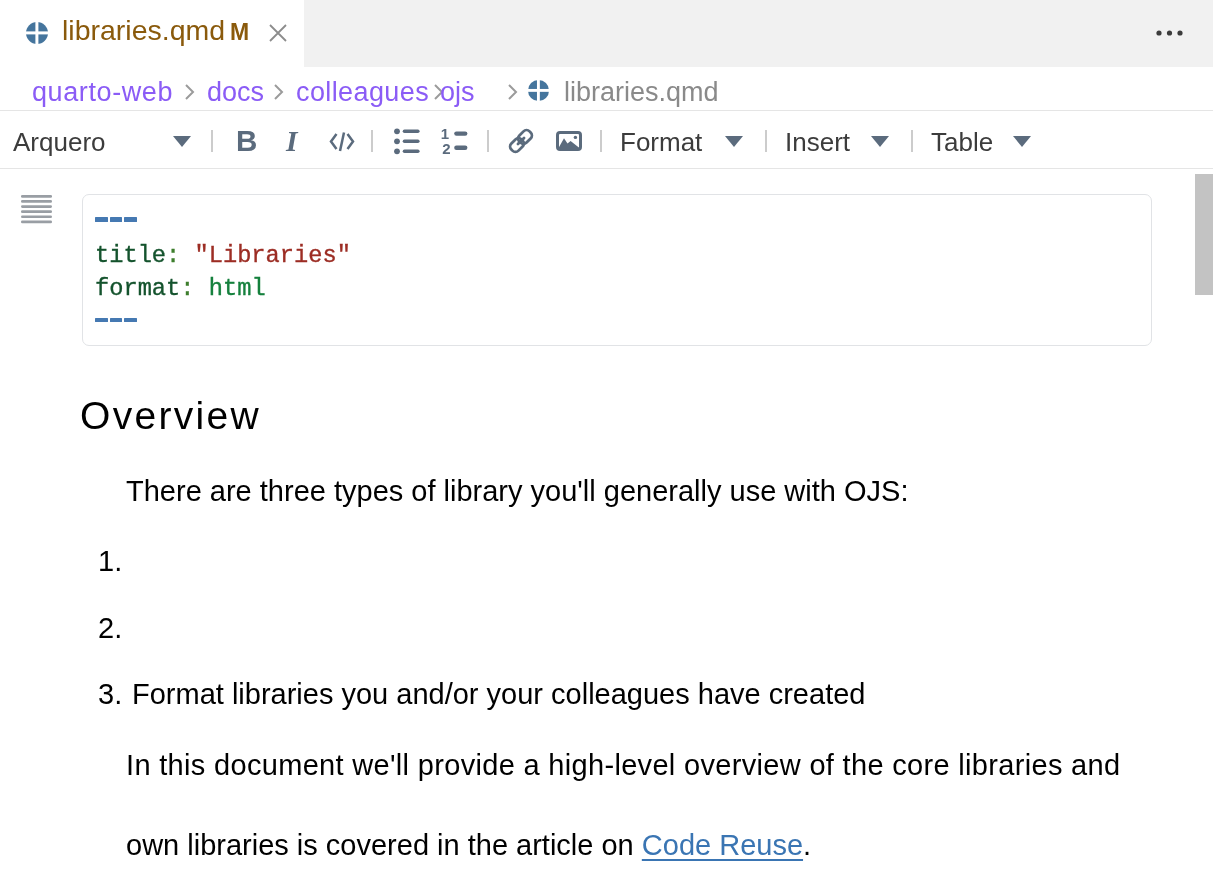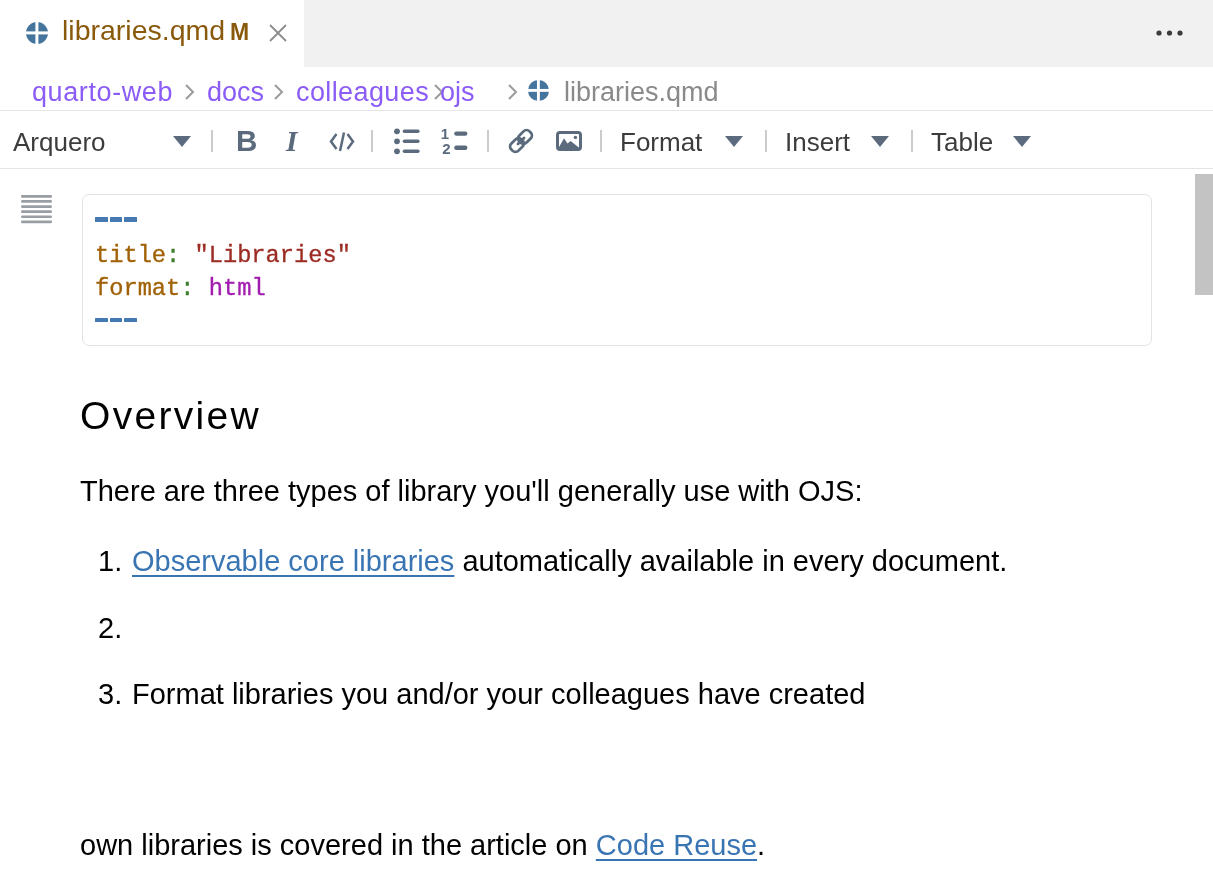--- a/index.html
+++ b/index.html
@@ -22,25 +22,25 @@
 
   
   #toolbar { left:0; top:111px; width:1213px; height:58px; background:#fff; border-bottom:1px solid #e5e5e5; }
   .tbtxt { position:absolute; top:129px; font-size:26px; color:#3c3c3c; line-height:26px; }
   .tsep { position:absolute; top:130px; width:2px; height:22px; background:#cccccc; }
   .caret { position:absolute; width:0; height:0; border-left:9px solid transparent; border-right:9px solid transparent; border-top:11px solid #5b6b7d; top:136px; }
 
   
   #codeblock { left:82px; top:194px; width:1070px; height:152px; border:1.5px solid #e1e3e6; border-radius:7px; background:#fff; }
   #code { left:95px; top:205.2px; font-family:"Liberation Mono", monospace; font-size:23.7px; line-height:33.4px; -webkit-text-stroke:0.35px; white-space:pre; }
-  .dsh { display:inline-block; width:12.6px; height:4.1px; border-radius:0.5px; background:#4579b2; margin-right:1.95px; vertical-align:6.7px; } .kw { color:#a16207;font-family:Liberation Mono, monospace; } .pn { color:#3e7e2d; } .st { color:#9c2d24; } .pl { color:#a21caf; }
+  .dsh { display:inline-block; width:12.6px; height:4.1px; border-radius:0.5px; background:#4579b2; margin-right:1.95px; vertical-align:6.7px; } .kw { color:#14532d;font-family:Liberation Mono, monospace; } .pn { color:#3e7e2d; } .st { color:#9c2d24; } .pl { color:#15803d; }
   #scrollbar { left:1195px; top:174px; width:18px; height:121px; background:#c3c3c3; }
 
   #h-overview { left:80px; top:396px; font-size:39px; font-weight:normal; letter-spacing:2.3px; color:#000; line-height:40px; }
-  .body-txt { position:absolute; font-size:29px; color:#000; line-height:40px; }
+  .body-txt { position:absolute; font-size:29px; color:#000; line-height:40px;margin-left:46px; }
   a.lnk { color:#3a75b3; text-decoration:underline; text-decoration-thickness:2px; text-underline-offset:4px; }
 
   #para1 { left:80px; top:471px; }
   .li-num { position:absolute; left:98px; font-size:29px; color:#000; line-height:40px; }
   .li-txt { position:absolute; left:132px; font-size:29px; color:#000; line-height:40px; white-space:nowrap; }
   #para2 { left:80px; top:745px; white-space:nowrap; }
 </style>
 </head>
 <body>
 <div id="root">
@@ -148,20 +148,19 @@
   <div id="code" class="abs"><span class="dsh"></span><span class="dsh"></span><span class="dsh"></span>
 <span class="kw">title</span><span class="pn">:</span> <span class="st">"Libraries"</span>
 <span class="kw">format</span><span class="pn">:</span> <span class="pl">html</span>
 <span class="dsh"></span><span class="dsh"></span><span class="dsh"></span></div>
   <div id="scrollbar" class="abs"></div>
 
   <div id="h-overview" class="abs">Overview</div>
   <div id="para1" class="body-txt">There are three types of library you'll generally use with OJS:</div>
 
   <div class="li-num" style="top:541px">1.</div>
-  <div class="li-txt" style="top:541px"><a class="lnk">Observable core libraries</a> automatically available in every document.</div>
   <div class="li-num" style="top:608px">2.</div>
   <div class="li-num" style="top:674px">3.</div>
   <div class="li-txt" style="top:674px">Format libraries you and/or your colleagues have created</div>
 
-  <div id="para2" class="body-txt"><br><br>own libraries is covered in the article on <a class="lnk">Code Reuse</a>.</div>
+  <div id="para2" class="body-txt"><span style="letter-spacing:0.32px">In this document we'll provide a high-level overview of the core libraries and</span><br><br>own libraries is covered in the article on <a class="lnk">Code Reuse</a>.</div>
 
 </div>
 
 </body></html>

